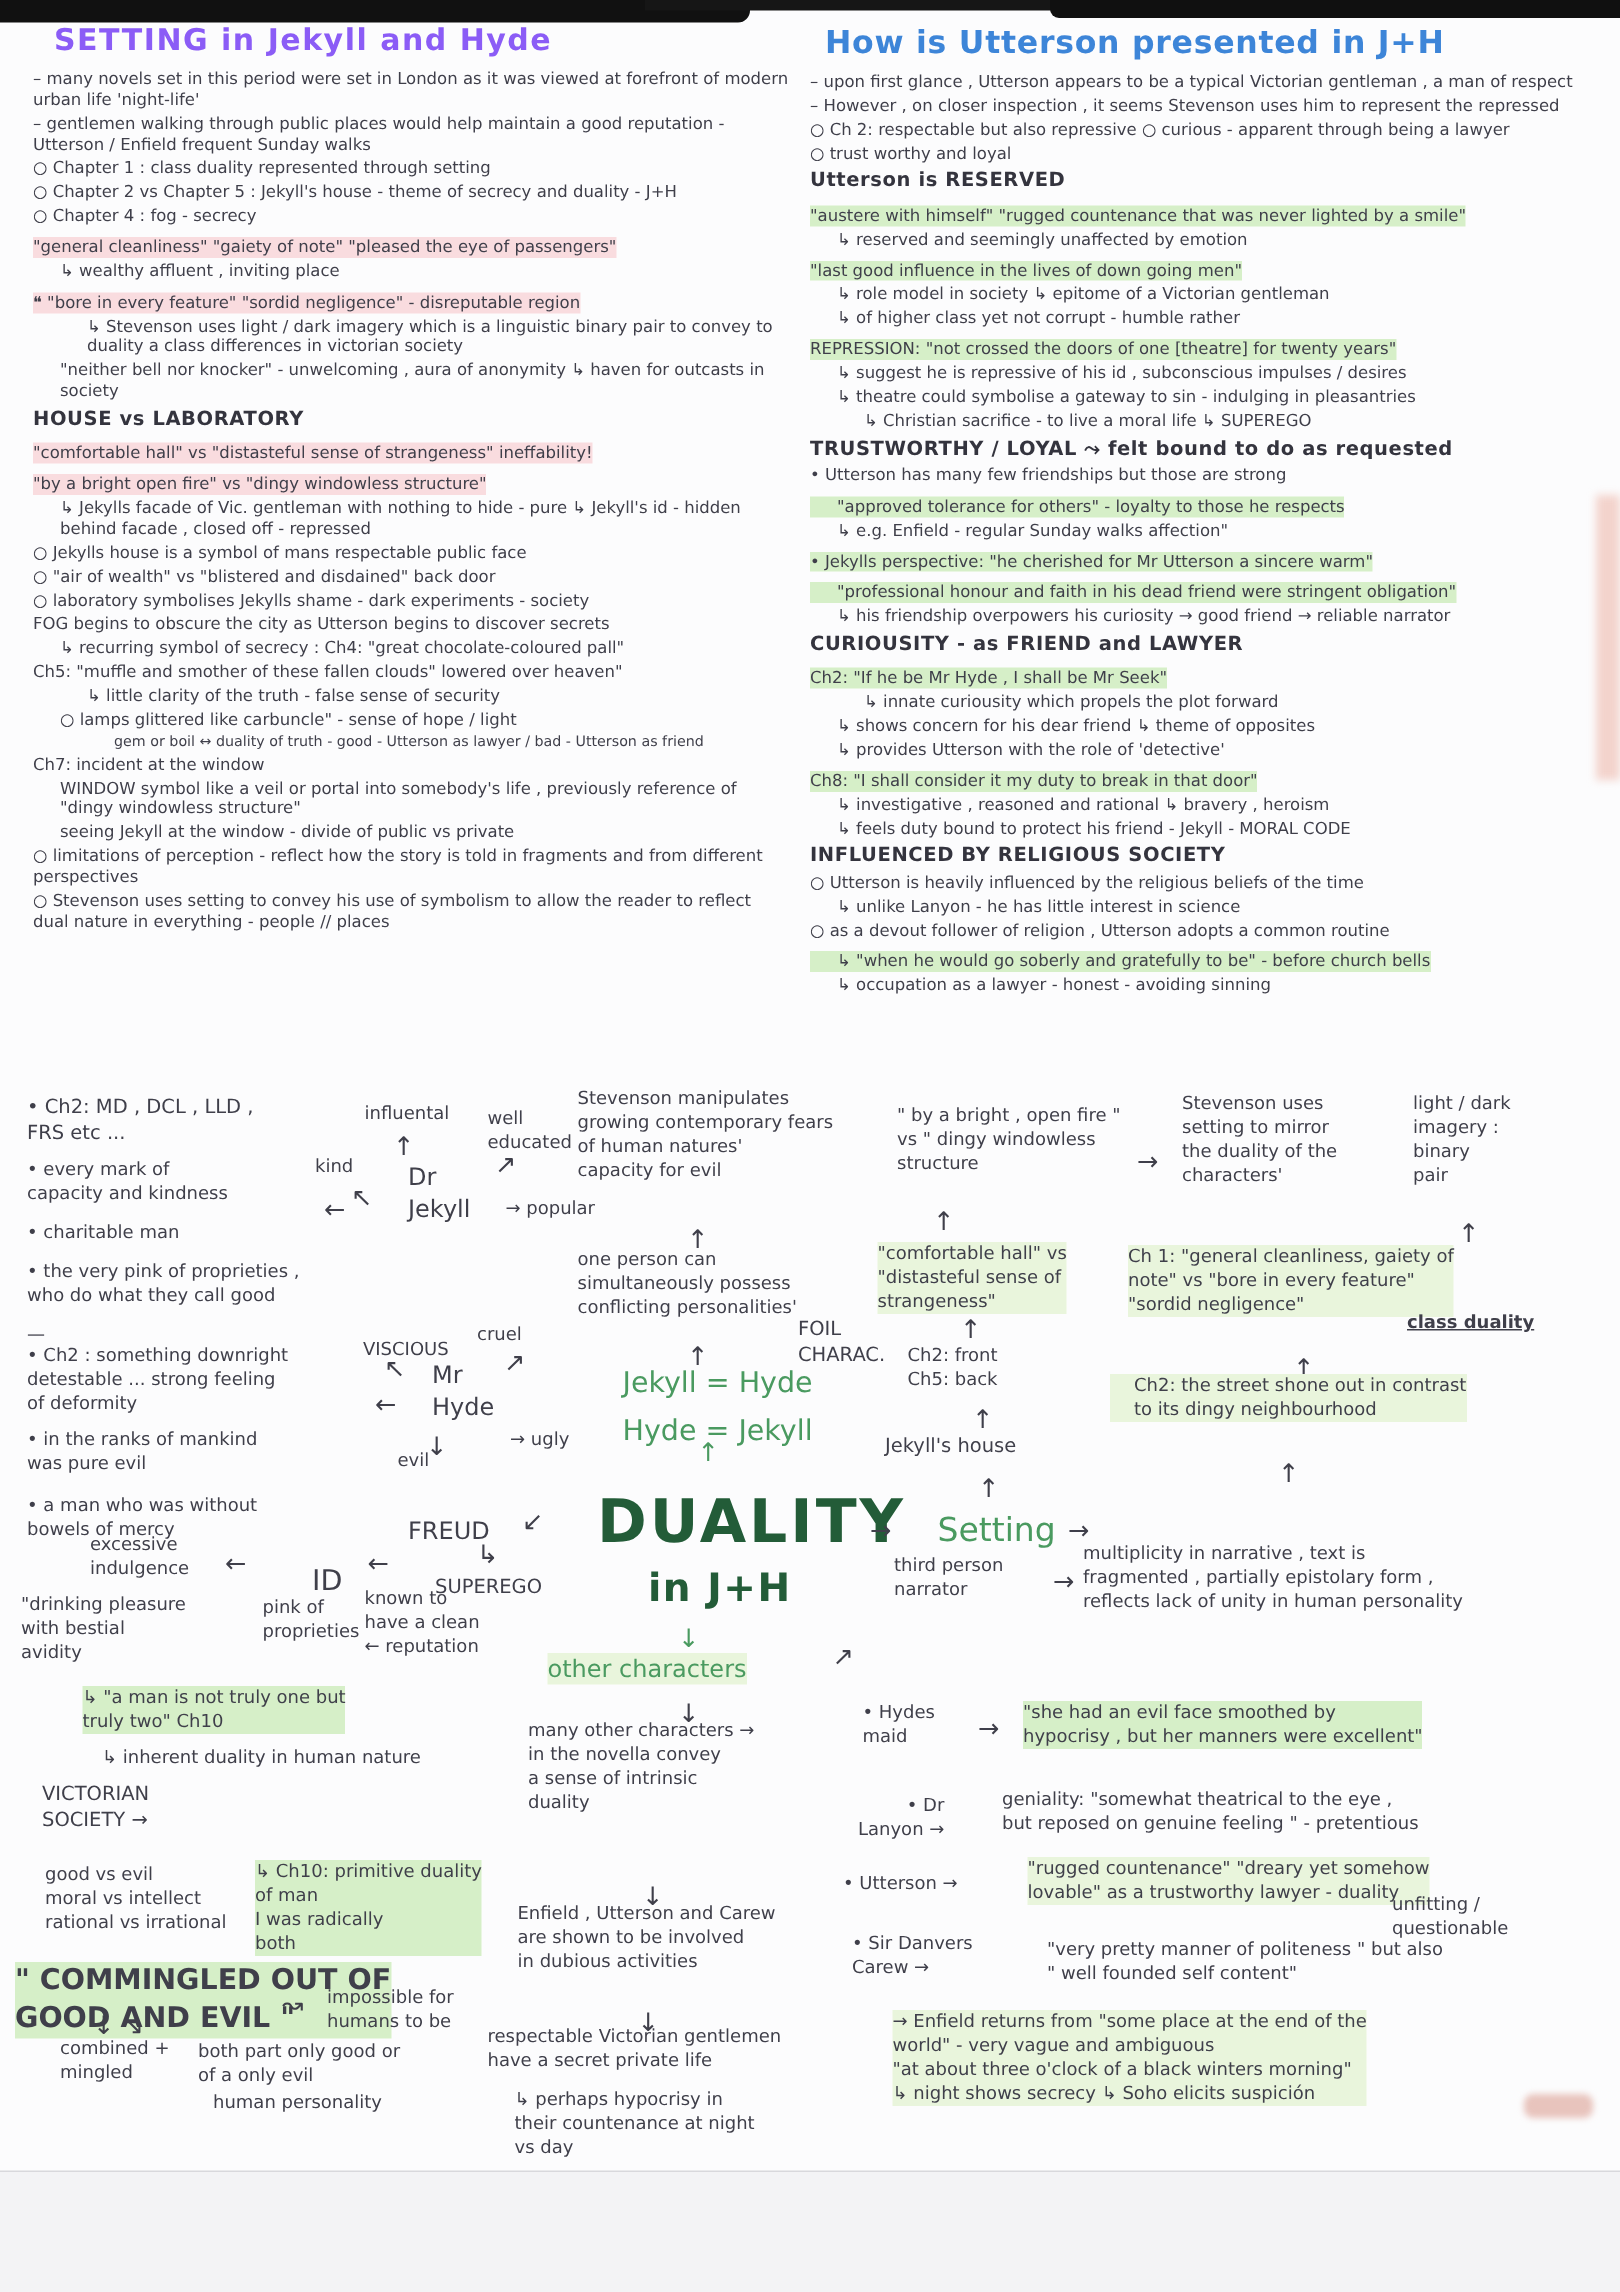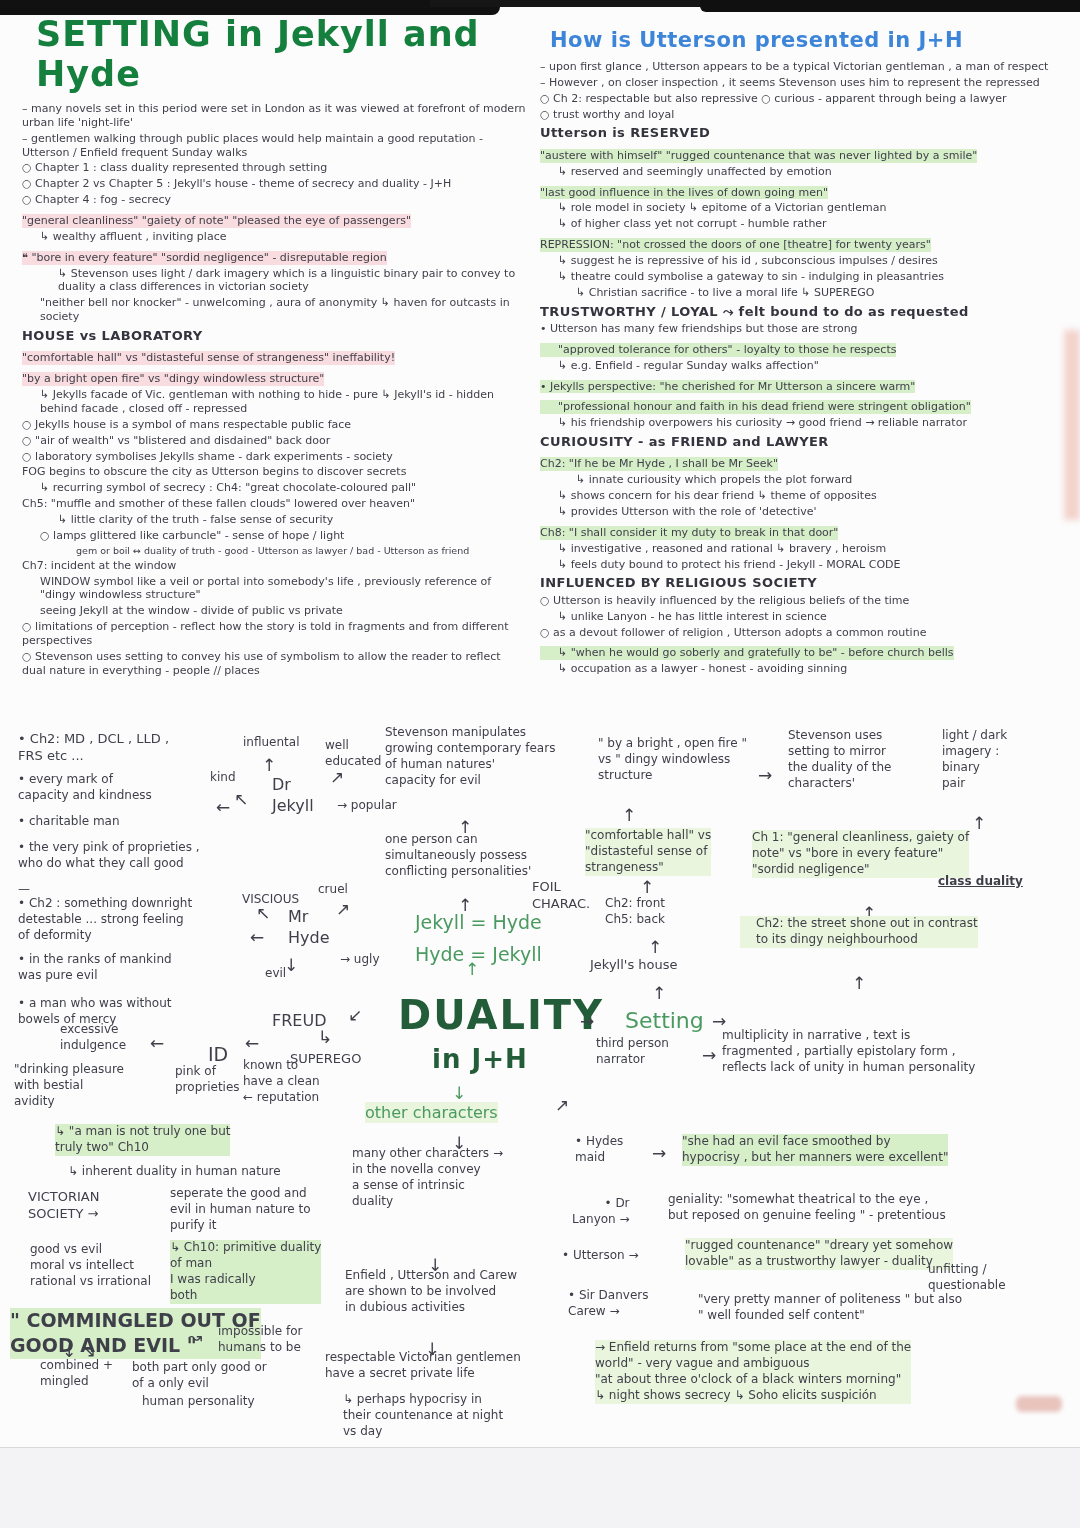--- a/index.html
+++ b/index.html
@@ -9,22 +9,22 @@
   .edge-top-l{position:absolute;left:0;top:0;width:500px;height:15px;background:#111;border-radius:0 0 8px 0;}
   .edge-top-m{position:absolute;left:430px;top:0;width:330px;height:7px;background:#161616;}
   .edge-top-r{position:absolute;left:700px;top:0;width:380px;height:12px;background:#101010;border-radius:0 0 0 6px;}
   .smudge1{position:absolute;right:0;top:330px;width:16px;height:190px;background:#f3d3cc;filter:blur(3px);}
   .smudge2{position:absolute;right:18px;top:1396px;width:46px;height:16px;background:#e8c4bd;filter:blur(2px);border-radius:6px;}
   .paper-edge{position:absolute;left:0;top:1447px;width:1080px;height:1px;background:#d8d8dc;}
   .below-paper{position:absolute;left:0;top:1448px;width:1080px;height:80px;background:#f3f3f5;}
 
   .col{position:absolute;}
   .col-left{left:22px;top:14px;width:505px;}
-  .col-right{left:540px;top:16px;width:534px;margin-top:12px;}
-  .col-title-left{color:#15803d;font-size:35px;font-weight:bold;letter-spacing:1px;margin:0 0 8px 14px;}
+  .col-right{left:540px;top:16px;width:534px;}
+  .col-title-left{color:#8b5cf6;font-size:20px;font-weight:bold;letter-spacing:1px;margin:0 0 8px 14px;}
   .col-title-right{color:#3d85d8;font-size:21px;font-weight:bold;letter-spacing:.5px;margin:0 0 8px 10px;}
   .line{font-size:11px;line-height:1.26;margin-bottom:2px;}
   .s-h{font-weight:bold;font-size:13px;letter-spacing:.4px;color:#34343e;margin-top:4px;}
   .s-g{background:#d6efc8;display:inline-block;}
   .s-p{background:#f9dcdf;display:inline-block;}
   .s-sm{font-size:9.5px;}
 
   .mindmap{position:absolute;left:0;top:710px;width:1080px;height:740px;}
   .mnode{position:absolute;font-size:12px;line-height:1.33;white-space:pre-line;}
   .m-green{color:#4a9a60;}
@@ -113,23 +113,20 @@
       <div class="mnode" style="left: 175px; top: 354px;">pink of
 proprieties</div>
       <div class="mnode" style="left: 243px; top: 348px;">known to
 have a clean
 ← reputation</div>
       <div class="mnode m-hlg" style="left: 55px; top: 414px;">↳ "a man is not truly one but
       truly two" Ch10</div>
       <div class="mnode" style="left: 68px; top: 454px;">↳ inherent duality in human nature</div>
       <div class="mnode m-f13" style="left: 28px; top: 478px;">VICTORIAN
 SOCIETY   →</div>
-      <div class="mnode" style="left: 170px; top: 476px;">seperate the good and
-evil in human nature to
-purify it</div>
       <div class="mnode" style="left: 30px; top: 532px;">good vs evil
 moral vs intellect
 rational vs irrational</div>
       <div class="mnode m-hlg" style="left: 170px; top: 530px;">↳ Ch10: primitive duality
          of man
     I was radically
          both</div>
       <div class="mnode m-hlg m-f14 m-b" style="left: 10px; top: 586px;">" COMMINGLED OUT OF
   GOOD AND EVIL "</div>
       <div class="mnode m-ar" style="left: 62px; top: 630px;">↓        ↘</div>

